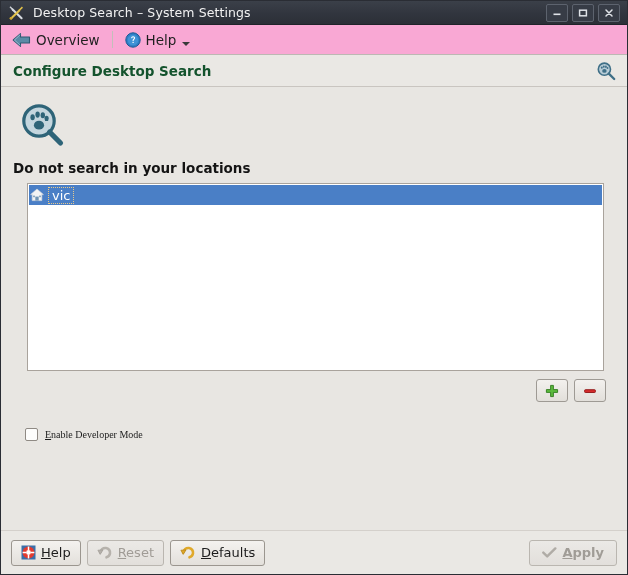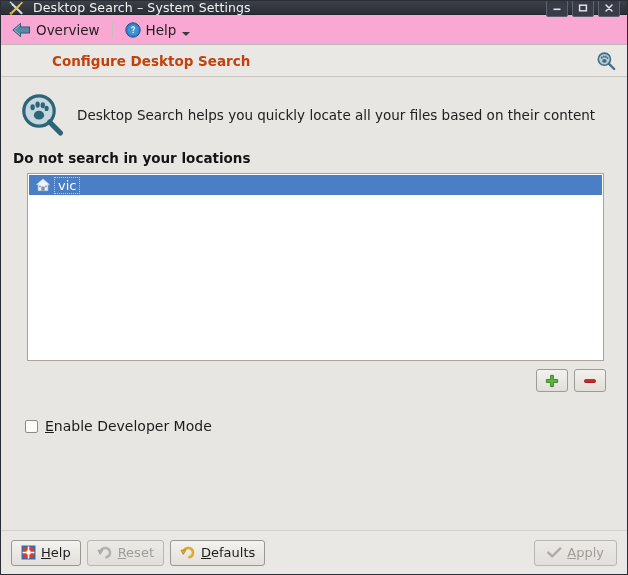--- a/index.html
+++ b/index.html
@@ -16,21 +16,21 @@
     width: 628px;
     height: 575px;
     box-sizing: border-box;
     background: #e8e6e2;
     border: 1px solid #2a2d34;
     overflow: hidden;
   }
 
   
   .titlebar {
-    height: 14px;
+    height: 24px;
     background: linear-gradient(to bottom, #3b4049 0%, #31353e 55%, #2c2f37 100%);
     display: flex;
     align-items: center;
     padding: 0 4px 0 7px;
     box-sizing: border-box;
     border-bottom: 1px solid #20232a;
   }
   .title-icon {
     width: 17px;
     height: 17px;
@@ -114,22 +114,21 @@
     display: flex;
     align-items: center;
     justify-content: space-between;
     padding: 0 11px 0 12px;
     box-sizing: border-box;
     border-bottom: 1px solid #c9c5c0;
   }
   .header-title {
     font-size: 13.5px;
     font-weight: bold;
-    color: #c2410c;
-    margin-left: 39px;
+    color: #14532d;
   }
 
   
   .content {
     padding: 10px 12px 0 12px;
     box-sizing: border-box;
     height: 441px;
     position: relative;
   }
   .intro {
@@ -160,21 +159,20 @@
     margin: 0 2px 0 14px;
     width: 577px;
     padding: 1px;
     overflow: hidden;
   }
   .list-row {
     height: 20px;
     display: flex;
     align-items: center;
     gap: 3px;
-    padding-left: 6px;
     background: #4a7fc6;
     cursor: default;
   }
   .list-row-label {
     font-size: 13px;
     color: #ffffff;
     border: 1px dotted #e7c98a;
     padding: 0 3px;
     line-height: 15px;
   }
@@ -209,22 +207,23 @@
   .checkbox {
     width: 13px;
     height: 13px;
     border: 1px solid #8f8a84;
     background: #fdfdfc;
     border-radius: 2px;
     box-sizing: border-box;
     flex: 0 0 auto;
   }
   .checkrow-label {
-    font-size: 14px;
+    font-size: 10px;
     color: #1c1c1c;
+    font-family: Liberation Serif, serif;
   }
   .acc { text-decoration: underline; }
 
   
   .buttonbar {
     position: absolute;
     left: 0;
     bottom: 0;
     width: 626px;
     height: 44px;
@@ -250,21 +249,21 @@
     margin-right: 6px;
     box-sizing: border-box;
     white-space: nowrap;
   }
   .btn.disabled {
     color: #a09c96;
     border-color: #bab6b0;
     background: linear-gradient(to bottom, #ebe9e6 0%, #e2dfdb 100%);
   }
   .spacer { flex: 1 1 auto; }
-  .btn.apply { margin-right: 0; padding: 0 12px; }
+  .btn.apply { margin-right: 0; padding: 0 12px; font-weight: bold; }
   svg { display: block; }
 </style>
 </head>
 <body>
 
 <div class="window">
 
   <div class="titlebar">
     <span class="title-icon">
       <svg width="17" height="17" viewBox="0 0 17 17">
@@ -344,21 +343,20 @@
         <svg width="46" height="46" viewBox="0 0 46 46">
           <circle cx="20" cy="19" r="15.2" fill="#c4d6de" stroke="#2e6478" stroke-width="3.2"></circle>
           <path d="M30.6 30.0 L41.5 41.0" stroke="#2e6478" stroke-width="5.2" stroke-linecap="round"></path>
           <ellipse cx="20" cy="23.2" rx="5.1" ry="4.4" fill="#2e6478"></ellipse>
           <ellipse cx="13.6" cy="15.2" rx="2.2" ry="3.0" fill="#2e6478"></ellipse>
           <ellipse cx="18.6" cy="12.6" rx="2.2" ry="3.1" fill="#2e6478"></ellipse>
           <ellipse cx="23.8" cy="13.2" rx="2.2" ry="3.0" fill="#2e6478"></ellipse>
           <ellipse cx="27.6" cy="16.4" rx="2.1" ry="2.7" fill="#2e6478"></ellipse>
         </svg>
       </span>
-      <span class="intro-text">Desktop Search helps you quickly locate all your files based on their content</span>
     </div>
 
     <div class="section-title">Do not search in your locations</div>
 
     <div class="listbox">
       <div class="list-row">
         <span>
           <svg width="16" height="16" viewBox="0 0 16 16">
             <path d="M8 2.0 L14.4 7.6 L12.8 7.6 L12.8 13.6 L3.2 13.6 L3.2 7.6 L1.6 7.6 Z" fill="#f2f3f4" stroke="#d3d8dc" stroke-width="0.7"></path>
             <rect x="6.3" y="9.6" width="3.4" height="4.0" fill="#6f94b5"></rect>

